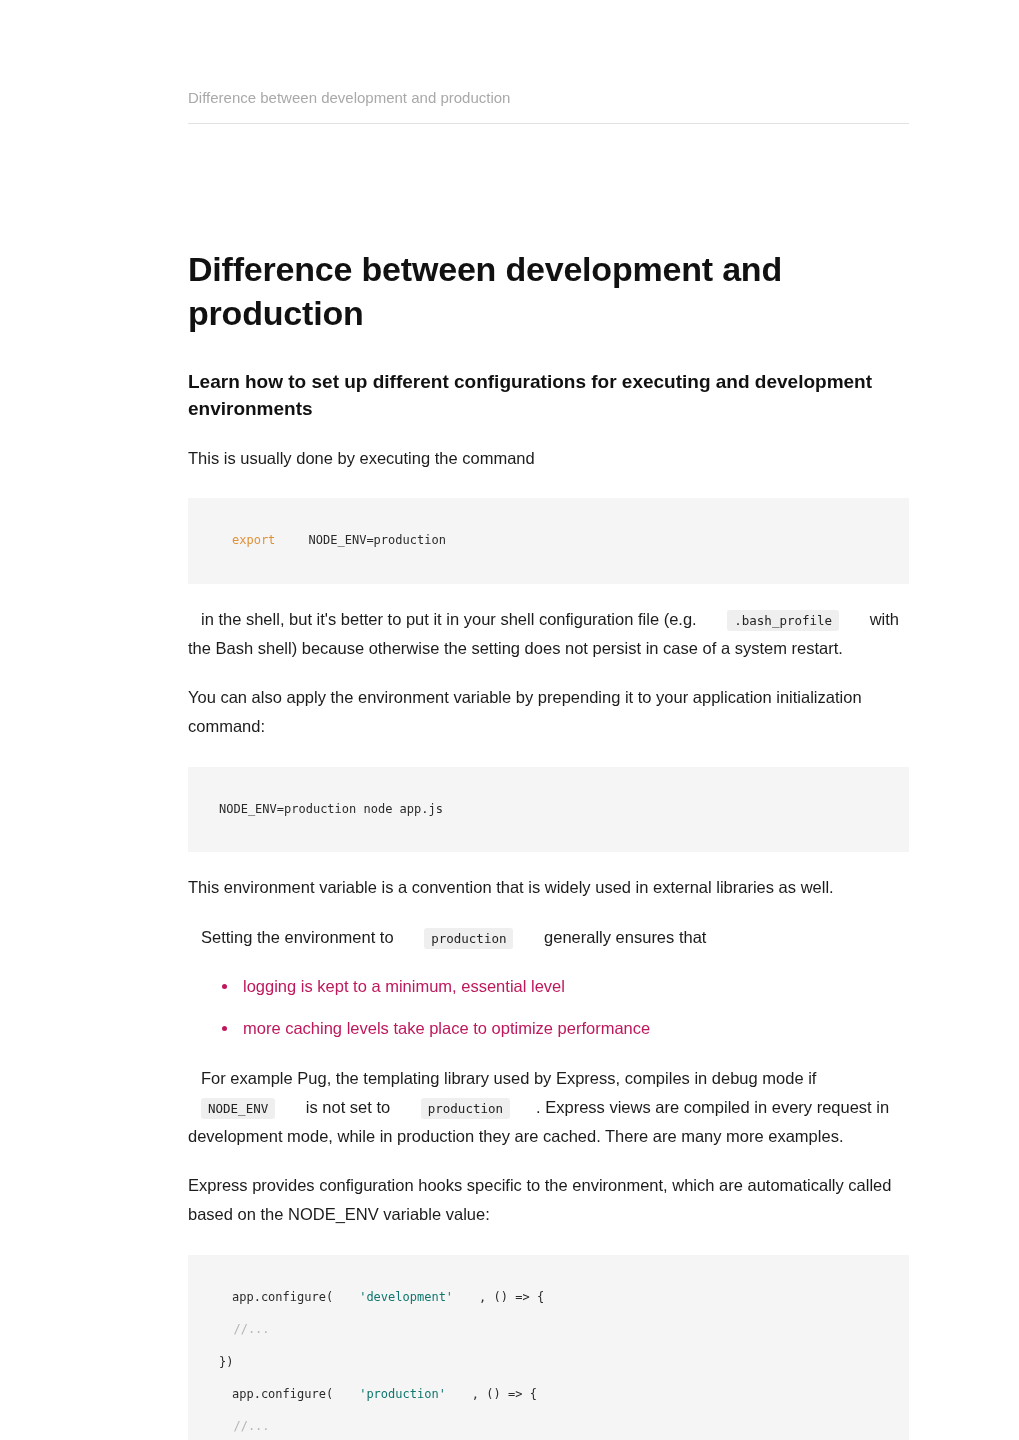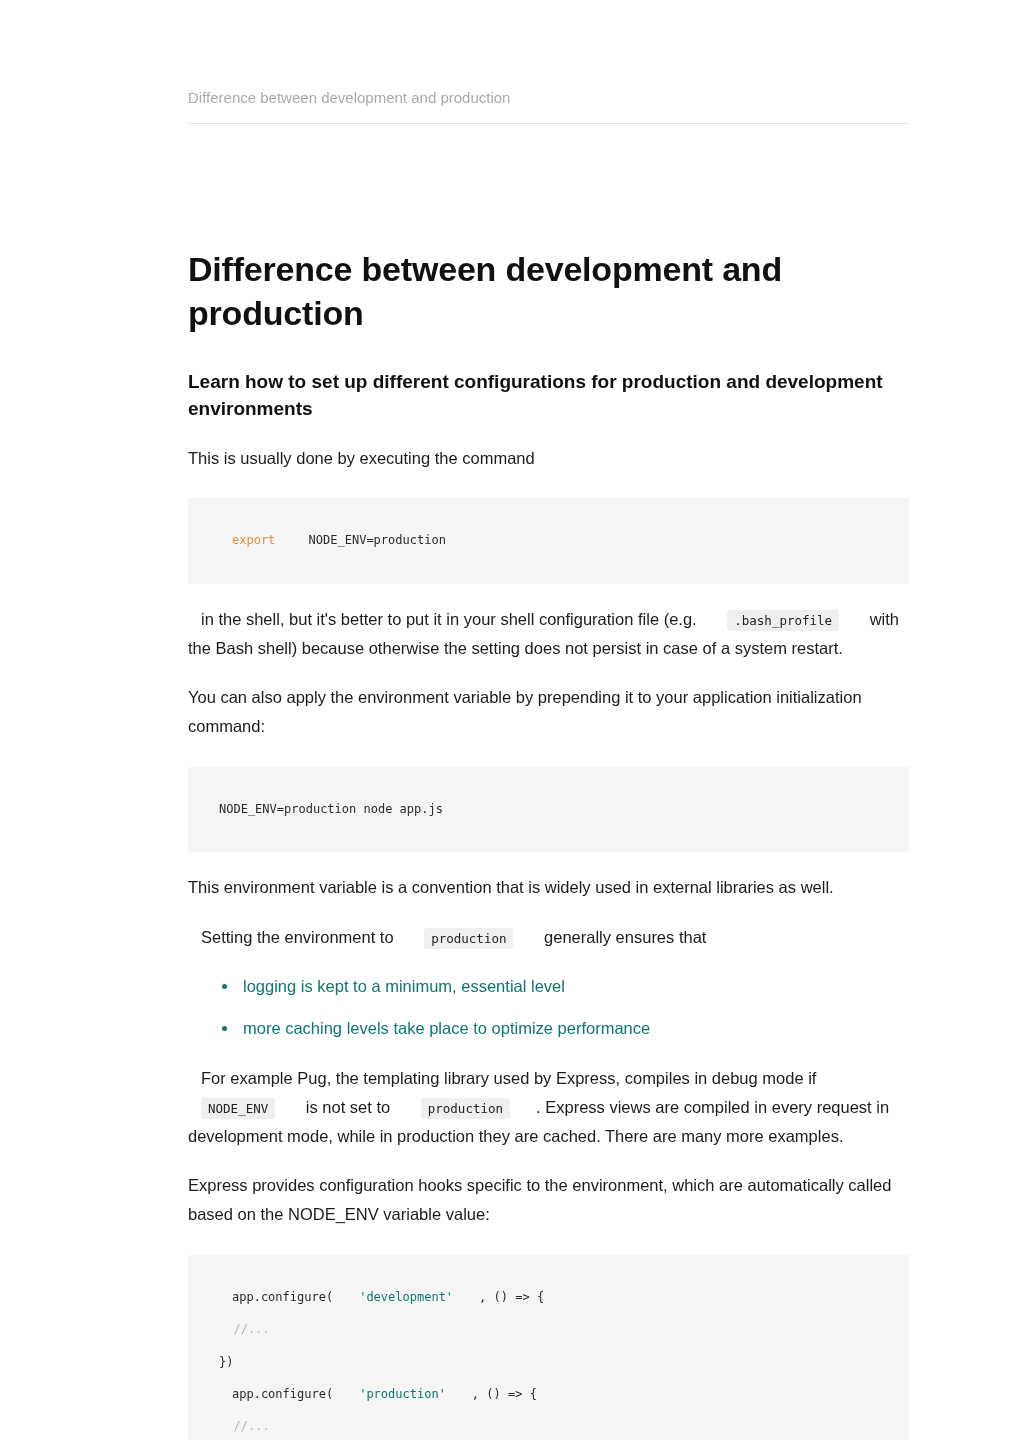--- a/index.html
+++ b/index.html
@@ -67,21 +67,21 @@
   }
   .codeblock .cl { white-space: pre; }
   .kw { color: #e09238; }
   .str { color: #0f766e; }
   .comment { color: #b5b5b5; }
   ul.bullets {
     margin-top: 20px;
     padding-left: 38px;
     font-size: 16.5px;
     line-height: 1.75;
-    color: #0f766e;
+    color: #be185d;
   }
   ul.bullets li { padding-left: 4px; }
   
   footer {
     margin-top: auto;
     border-top: 1px solid #e2e2e2;
     padding: 14px 0 12px 0;
     text-align: right;
   }
   .page-number {
@@ -95,21 +95,21 @@
 <div class="page">
 
   <header>
     <div class="running-header">Difference between development and production</div>
   </header>
 
   <main>
 
     <h1 class="title">Difference between development and production</h1>
 
-    <h2 class="subtitle">Learn how to set up different configurations for production and development environments</h2>
+    <h2 class="subtitle">Learn how to set up different configurations for executing and development environments</h2>
 
 
 
     <p class="body">This is usually done by executing the command</p>
 
     <div class="codeblock">
       <div class="cl"><span class="kw">export</span><span> NODE_ENV=production</span></div>
     </div>
 
     <p class="body"><span>in the shell, but it's better to put it in your shell configuration file (e.g. </span><code class="inline">.bash_profile</code><span> with the Bash shell) because otherwise the setting does not persist in case of a system restart.</span></p>

